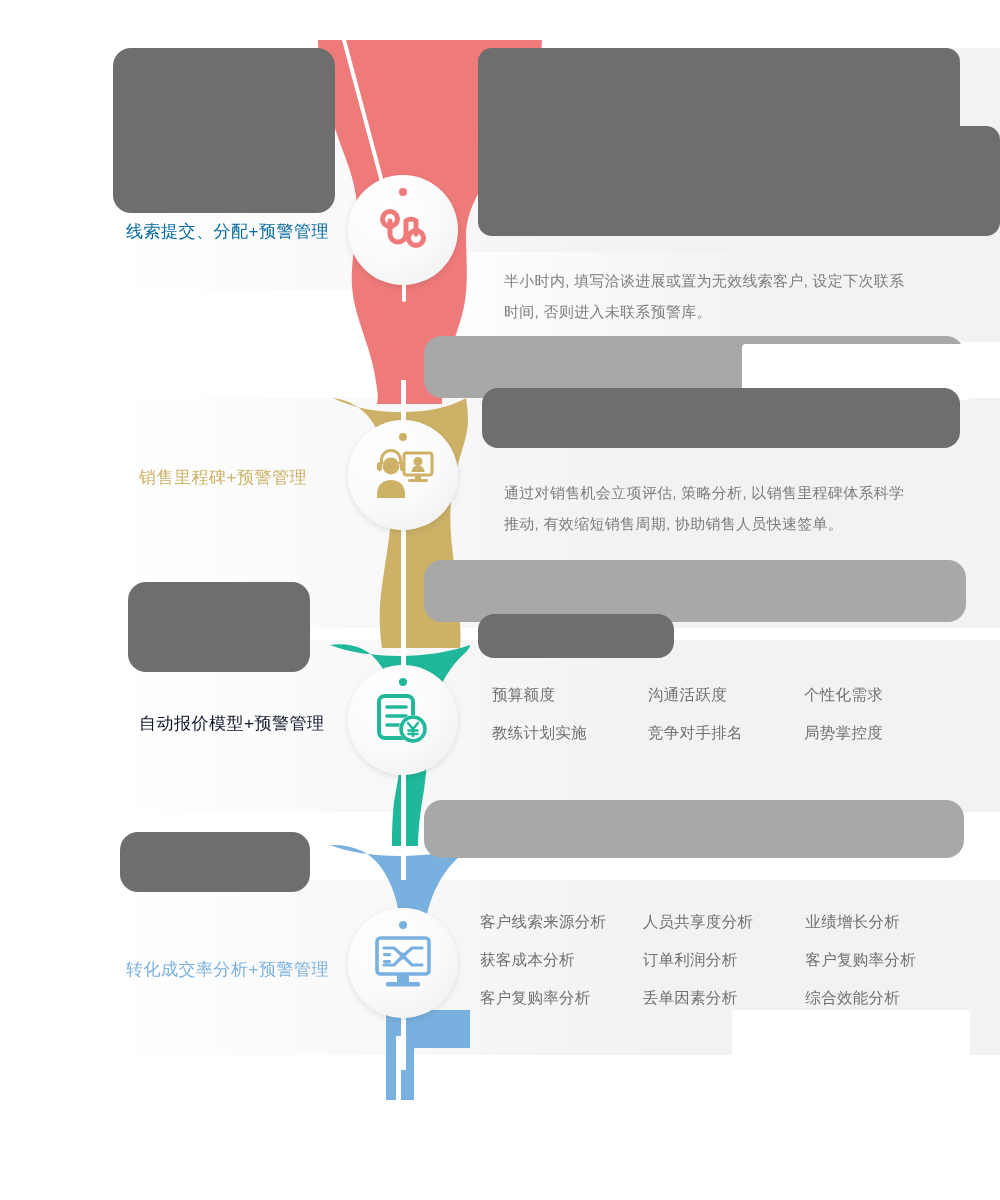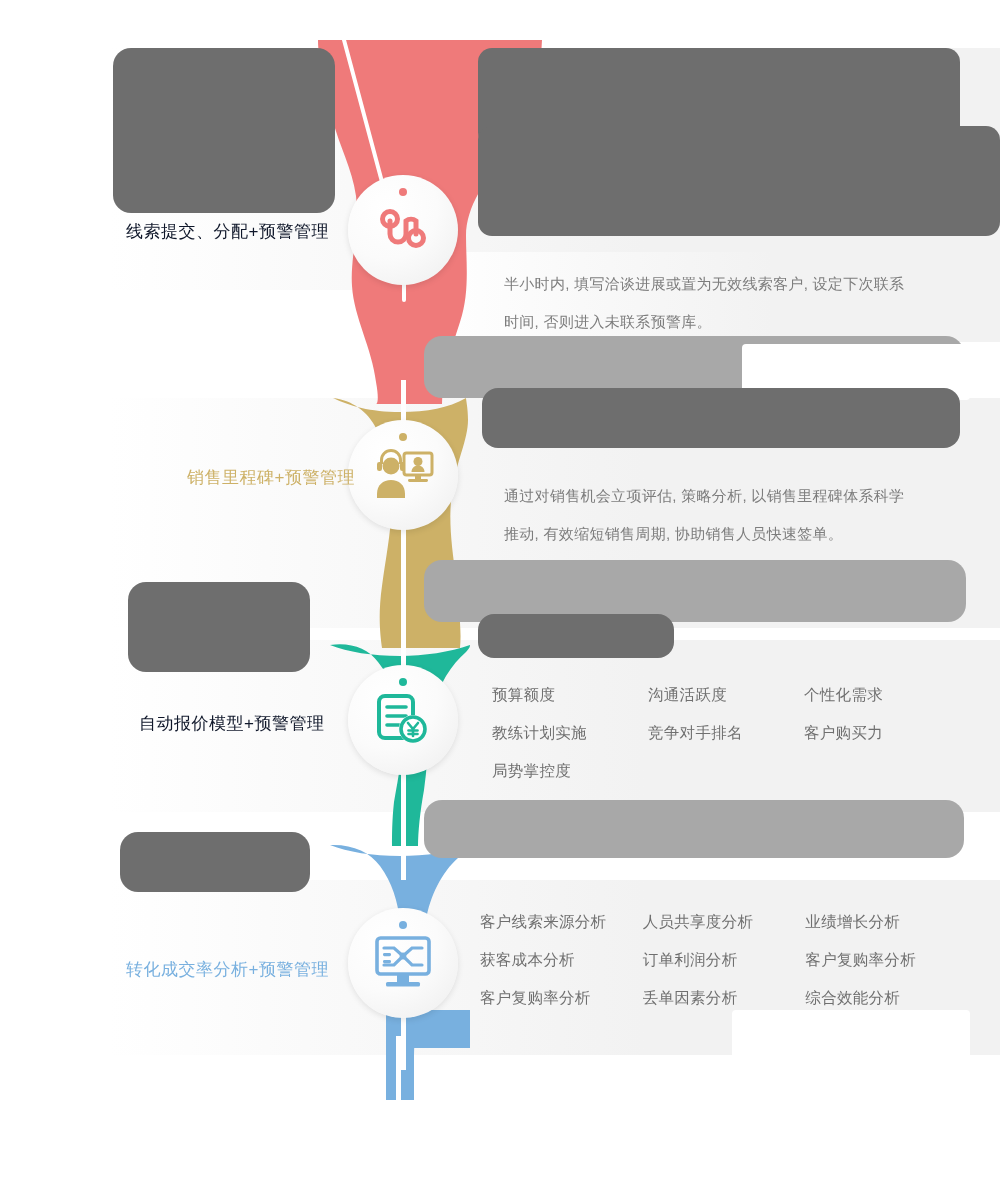--- a/index.html
+++ b/index.html
@@ -66,21 +66,21 @@
     font-size:17px;
     letter-spacing:.5px;
     white-space:nowrap;
     z-index:7;
   }
 
   
   .desc{
     position:absolute;
     font-size:15px;
-    line-height:38px;
+    line-height:31px;
     color:#7d7d7d;
     z-index:7;
     letter-spacing:.3px;
   }
 
   
   .kw-grid{
     position:absolute;
     display:grid;
     z-index:7;
@@ -260,35 +260,34 @@
         <path d="M12 31 L22 31 L31 22 L40 31 L50 31"></path>
         <circle cx="31" cy="22" r="3.4" fill="#78b0df" stroke="none"></circle>
       </g>
       <rect x="11" y="19" width="8" height="3.2" rx="1.4" fill="#78b0df"></rect>
       <rect x="11" y="26" width="8" height="3.2" rx="1.4" fill="#78b0df"></rect>
       <rect x="25" y="40" width="12" height="8" fill="#78b0df"></rect>
       <rect x="14" y="48" width="34" height="4.6" rx="1.6" fill="#78b0df"></rect>
     </svg>
   </div>
 
-  <div class="stage-label" style="left:126px;top:220px;color:#0f172a;">线索提交、分配+预警管理</div>
-  <div class="stage-label" style="left:139px;top:466px;color:#cdb167;margin-left:48px;">销售里程碑+预警管理</div>
+  <div class="stage-label" style="left:126px;top:220px;color:#0369a1;">线索提交、分配+预警管理</div>
+  <div class="stage-label" style="left:139px;top:466px;color:#cdb167;">销售里程碑+预警管理</div>
   <div class="stage-label" style="left:139px;top:712px;color:#0f172a;">自动报价模型+预警管理</div>
   <div class="stage-label" style="left:126px;top:958px;color:#78b0df;">转化成交率分析+预警管理</div>
 
   <div class="desc" style="left:504px;top:265px;width:405px;">半小时内, 填写洽谈进展或置为无效线索客户, 设定下次联系时间, 否则进入未联系预警库。</div>
   <div class="desc" style="left:504px;top:477px;width:402px;">通过对销售机会立项评估, 策略分析, 以销售里程碑体系科学推动, 有效缩短销售周期, 协助销售人员快速签单。</div>
 
   <div class="kw-grid" style="left:492px;top:676px;width:468px;grid-template-columns:repeat(3,1fr);">
     <div class="kw">预算额度</div>
     <div class="kw">沟通活跃度</div>
     <div class="kw">个性化需求</div>
     <div class="kw">教练计划实施</div>
     <div class="kw">竞争对手排名</div>
-    <div class="kw">客户购买力</div>
     <div class="kw">局势掌控度</div>
     <div class="kw empty"></div>
   </div>
 
   <div class="kw-grid" style="left:480px;top:903px;width:488px;grid-template-columns:repeat(3,1fr);">
     <div class="kw">客户线索来源分析</div>
     <div class="kw">人员共享度分析</div>
     <div class="kw">业绩增长分析</div>
     <div class="kw">获客成本分析</div>
     <div class="kw">订单利润分析</div>

